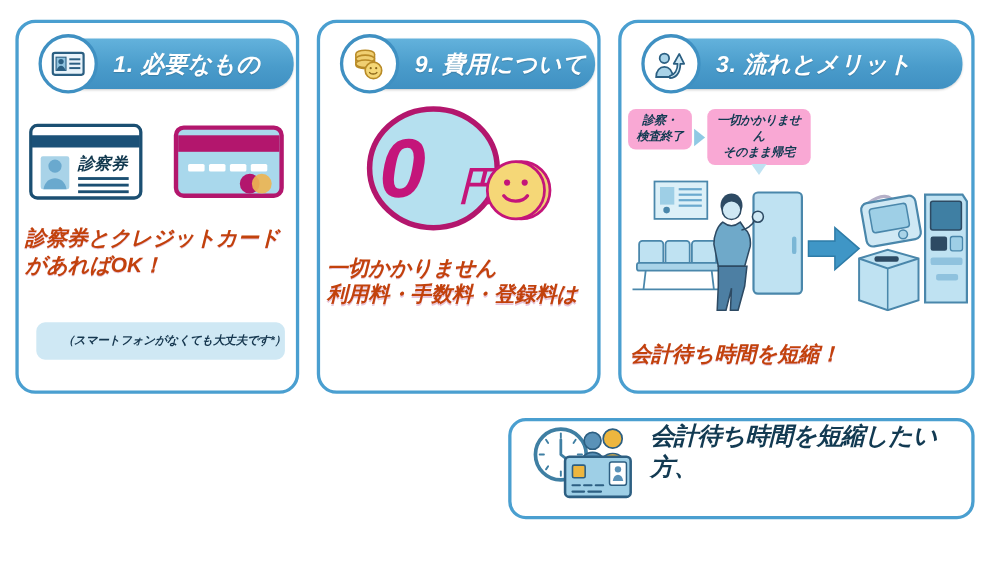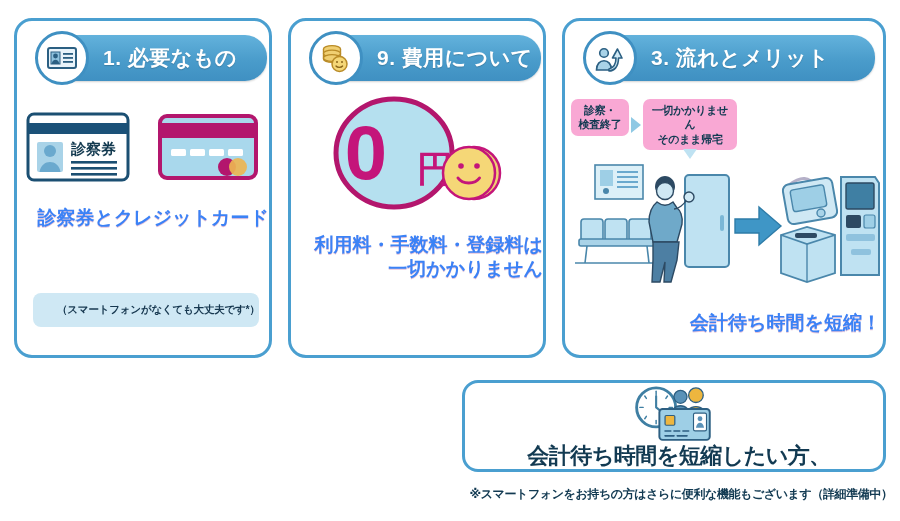--- a/index.html
+++ b/index.html
@@ -2,21 +2,21 @@
 <html><head>
 <meta charset="utf-8">
 <style>
   * { box-sizing: border-box; margin: 0; padding: 0; }
   html, body {
     width: 900px; height: 521px;
     background: #ffffff;
     font-family: "Liberation Sans", "DejaVu Sans", sans-serif;
     overflow: hidden;
   }
-  .stage { position: relative; width: 900px; height: 521px; }
+  .stage { position: relative; width: 900px; height: 521px; font-style: italic; }
 
   
   .card {
     position: absolute;
     background: #ffffff;
     border: 3px solid #4a9fd0;
     border-radius: 18px;
   }
   .card-head {
     position: absolute;
@@ -42,23 +42,23 @@
     left: 18px; top: 10px;
     border-radius: 50%;
     background: #ffffff;
     border: 3px solid #3f90c2;
     display: flex; align-items: center; justify-content: center;
     z-index: 5;
   }
 
   
   .pink-line {
-    color: #3b82f6;
+    color: #c2410c;
     font-weight: bold;
-    text-align: right;
+    text-align: left;
     line-height: 1.28;
     text-shadow: 0 1px 0 rgba(160,20,100,.25);
   }
 
   
   #card1 { left: 14px; top: 18px; width: 258px; height: 340px; }
   .c1-art { position: absolute; top: 80px; left: 0; width: 100%; height: 92px;
             display: flex; align-items: center; justify-content: center; gap: 24px; }
   .c1-text { position: absolute; top: 185px; left: 6px; width: 246px; font-size: 19px; }
   .phone-pill {
@@ -99,21 +99,21 @@
     border-top: 8px solid transparent; border-bottom: 8px solid transparent;
     border-left: 10px solid #8fc9e4;
   }
   .scene { position: absolute; top: 140px; left: 8px; width: 308px; height: 122px; }
   .c3-text { position: absolute; top: 290px; left: 8px; width: 308px; font-size: 19px; }
 
   
   #recbox {
     position: absolute; left: 462px; top: 380px; width: 424px; height: 92px;
     border: 3px solid #4a9fd0; border-radius: 16px; background: #fff;
-    display: flex; align-items: center;  flex-direction: column;
+    display: flex; align-items: flex-start; padding-left: 16px;
   }
   .rec-text { margin-left: 10px; font-size: 22px; font-weight: bold; color: #123a52; line-height: 1.25; letter-spacing: -.5px; }
 
   .footnote {
     position: absolute; left: 466px; top: 486px; width: 430px;
     font-size: 12px; font-weight: bold; color: #123a52;
     text-align: center; letter-spacing: -.4px; white-space: nowrap;
   }
 </style>
 </head>
@@ -162,20 +162,21 @@
           <rect x="52" y="38" width="15" height="7" rx="1.5"></rect>
           <rect x="71" y="38" width="15" height="7" rx="1.5"></rect>
         </g>
         <circle cx="70" cy="56" r="9" fill="#b3166d"></circle>
         <circle cx="81" cy="56" r="9" fill="#edb552" opacity=".92"></circle>
       </svg>
     </div>
 
     <div class="c1-text pink-line">
       <div>診察券とクレジットカード</div>
+      <div>があればOK！</div>
     </div>
 
     <div class="phone-pill">
       <svg width="26" height="30" viewBox="0 0 26 30">
         <rect x="6" y="2" width="14" height="26" rx="2.5" fill="#1b3f63"></rect>
         <rect x="8" y="6" width="10" height="16" fill="#dfeef7"></rect>
         <rect x="10.5" y="3.3" width="5" height="1.4" rx=".7" fill="#9bb8cd"></rect>
         <circle cx="13" cy="25" r="1.4" fill="#9bb8cd"></circle>
         <path d="M3 4 L23 27 M23 4 L3 27" stroke="#b3166d" stroke-width="2.2" fill="none"></path>
       </svg>
@@ -211,22 +212,22 @@
         <text x="95" y="86" font-family="'Liberation Sans',sans-serif" font-size="36" font-weight="bold" fill="#c4157a">円</text>
         <circle cx="152" cy="78" r="26" fill="#f0cf72" stroke="#c4157a" stroke-width="2.5"></circle>
         <circle cx="147" cy="78" r="26" fill="#f5d777" stroke="#c4157a" stroke-width="2.5"></circle>
         <circle cx="139" cy="71" r="2.8" fill="#c4157a"></circle>
         <circle cx="155" cy="71" r="2.8" fill="#c4157a"></circle>
         <path d="M136 83c4.5 6.5 17 6.5 21.5 0" stroke="#c4157a" stroke-width="3" fill="none" stroke-linecap="round"></path>
       </svg>
     </div>
 
     <div class="c2-text pink-line">
+      <div>一切かかりません</div>
       <div>利用料・手数料・登録料は</div>
-      <div>一切かかりません</div>
     </div>
   </div>
 
   <div class="card" id="card3">
 
     <div class="badge">
       <svg width="34" height="34" viewBox="0 0 34 34">
         <circle cx="11" cy="12" r="4.3" fill="#a9d3e8" stroke="#2b5f82" stroke-width="1.6"></circle>
         <path d="M3.5 29c0-6 3.4-9.2 7.5-9.2s7.5 3.2 7.5 9.2z" fill="#a9d3e8" stroke="#2b5f82" stroke-width="1.6"></path>
         <path d="M16 28c4-1 7-5 7-11h-3.5L24.5 8 29 17h-3.5c0 9-4.5 13-9.5 13z" fill="#cfe8f4" stroke="#2b5f82" stroke-width="1.6" stroke-linejoin="round"></path>
@@ -357,15 +358,14 @@
           <line x1="41" y1="65" x2="52" y2="65"></line>
             <line x1="56" y1="65" x2="68" y2="65"></line>
         </g>
       </g>
     </svg>
     <div class="rec-text">
       <div>会計待ち時間を短縮したい方、</div>
     </div>
   </div>
 
-  <div class="footnote">※スマートフォンをお持ちの方はさらに便利な機能もございます（詳細準備中）</div>
 
 </div>
 
 </body></html>

